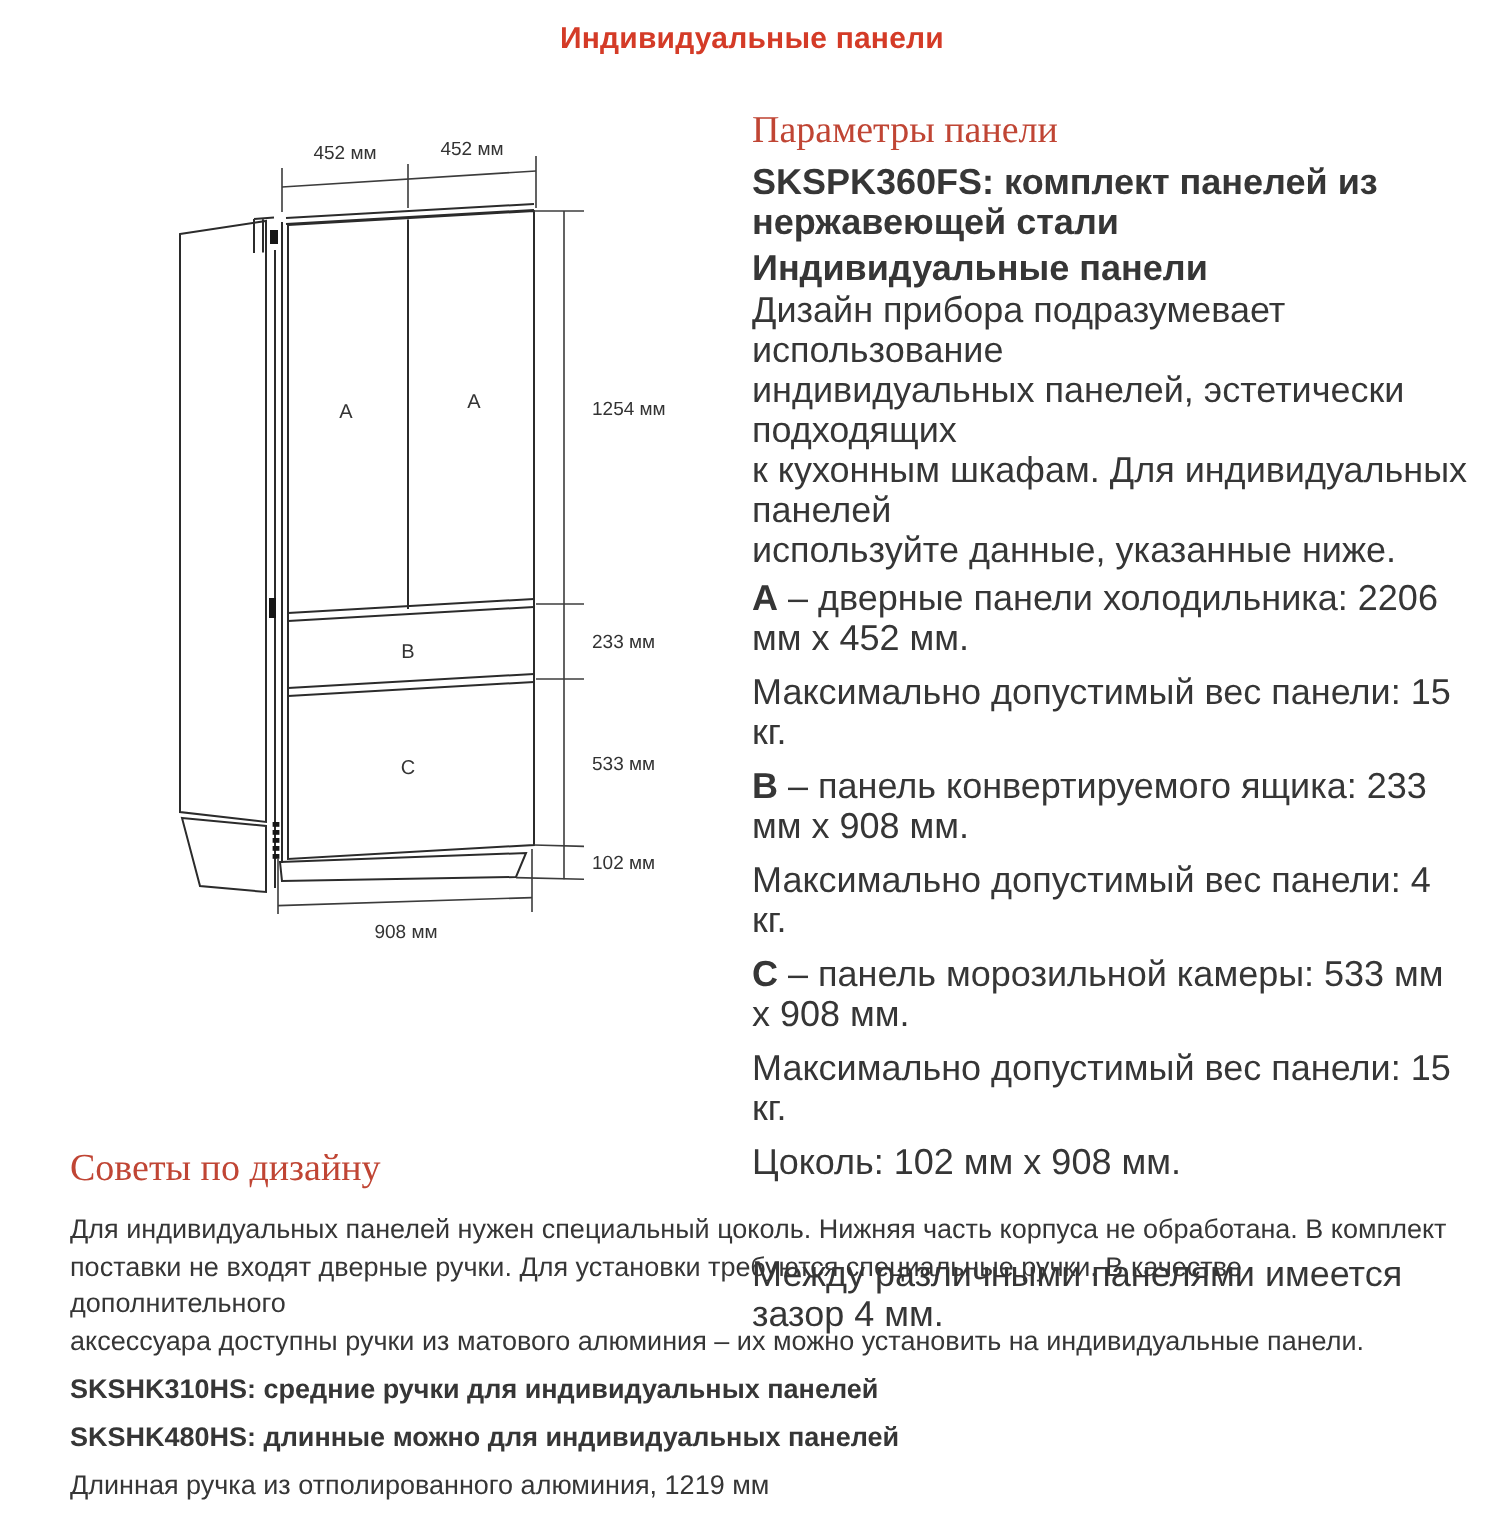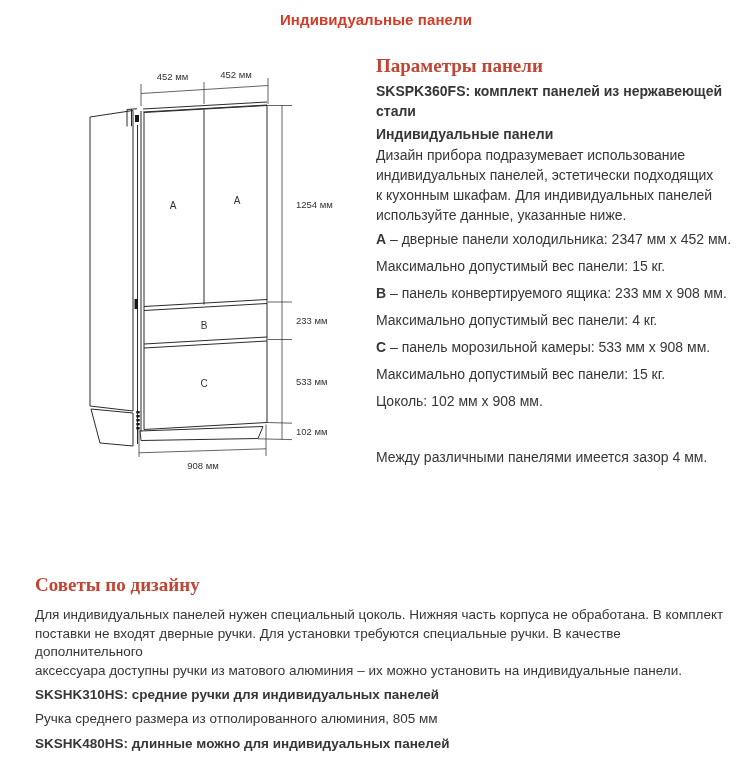--- a/index.html
+++ b/index.html
@@ -7,24 +7,24 @@
     width:752px; height:761px; background:#ffffff; position:relative;
     font-family:"Liberation Sans", sans-serif; color:#363636; overflow:hidden;
   }
   .page-title {
     position:absolute; top:11px; left:0; width:752px; text-align:center;
     font-size:15px; font-weight:bold; color:#d43b27; letter-spacing:0.1px;
   }
   .diagram-wrap { position:absolute; left:85px; top:65px; width:255px; height:410px; }
   .right-col { position:absolute; left:376px; top:55px; width:358px; }
   .serif-head {
-    font-family:"Liberation Serif", serif; font-size:19px; font-weight:bold;
+    font-family:"Liberation Serif", serif; font-size:19px; font-weight:normal;
     color:#c04534; margin:0 0 4px 0; line-height:22px;
   }
-  .right-col p { font-size:14px; }
+  .right-col p { font-size:18px; }
   .b { font-weight:bold; }
   .kit-title { margin:0 0 2px 0; line-height:20px; font-weight:bold; }
   .lines { margin:0; line-height:20px; white-space:pre-line; }
   .subhead { margin:6px 0 3px 0; line-height:15px; font-weight:bold; }
   .spec { margin:4px 0 7px 0; line-height:20px; }
   .spec:first-of-type { margin-top:0; }
   .gap-note { margin:36px 0 0 0; line-height:20px; font-weight:normal; }
   .tips { position:absolute; left:35px; top:574px; width:692px; }
   .tips .serif-head { margin:0 0 10px 0; }
   .tips p { font-size:13.5px; }
@@ -111,33 +111,32 @@
 
 <div class="right-col">
   <h2 class="serif-head">Параметры панели</h2>
   <p class="kit-title">SKSPK360FS: комплект панелей из нержавеющей стали</p>
   <p class="subhead">Индивидуальные панели</p>
   <p class="lines">Дизайн прибора подразумевает использование
 индивидуальных панелей, эстетически подходящих
 к кухонным шкафам. Для индивидуальных панелей
 используйте данные, указанные ниже.</p>
 
-  <p class="spec"><span class="b">A</span><span> – дверные панели холодильника: 2347 мм x 452 мм.</span></p>
+  <p class="spec"><span class="b">A</span><span> – дверные панели холодильника: 2206 мм x 452 мм.</span></p>
   <p class="spec">Максимально допустимый вес панели: 15 кг.</p>
   <p class="spec"><span class="b">B</span><span> – панель конвертируемого ящика: 233 мм x 908 мм.</span></p>
   <p class="spec">Максимально допустимый вес панели: 4 кг.</p>
   <p class="spec"><span class="b">C</span><span> – панель морозильной камеры: 533 мм x 908 мм.</span></p>
   <p class="spec">Максимально допустимый вес панели: 15 кг.</p>
   <p class="spec">Цоколь: 102 мм x 908 мм.</p>
 
   <p class="gap-note">Между различными панелями имеется зазор 4 мм.</p>
 </div>
 
 <div class="tips">
   <h2 class="serif-head">Советы по дизайну</h2>
   <p class="body-lines">Для индивидуальных панелей нужен специальный цоколь. Нижняя часть корпуса не обработана. В комплект
 поставки не входят дверные ручки. Для установки требуются специальные ручки. В качестве дополнительного
 аксессуара доступны ручки из матового алюминия – их можно установить на индивидуальные панели.</p>
   <p class="prod-title">SKSHK310HS: средние ручки для индивидуальных панелей</p>
-  <p class="prod-desc">Ручка среднего размера из отполированного алюминия, 805 мм</p>
   <p class="prod-title">SKSHK480HS: длинные можно для индивидуальных панелей</p>
   <p class="prod-desc">Длинная ручка из отполированного алюминия, 1219 мм</p>
 </div>
 
 </body></html>

